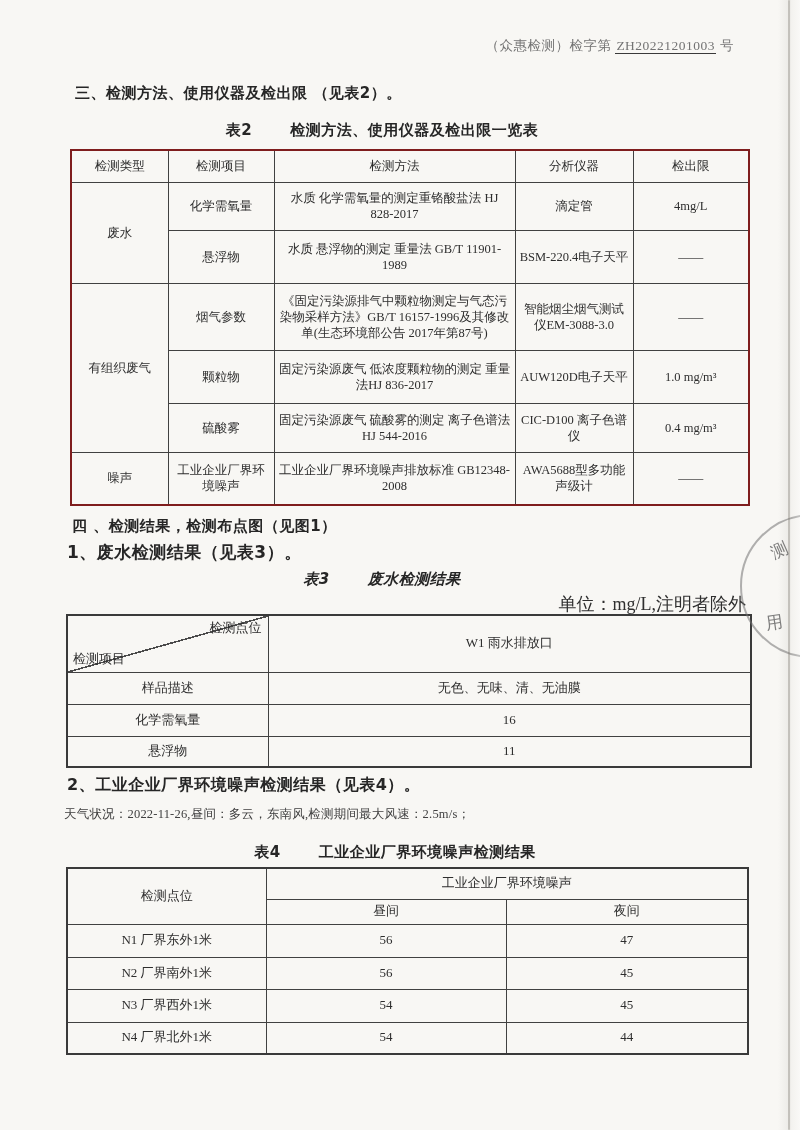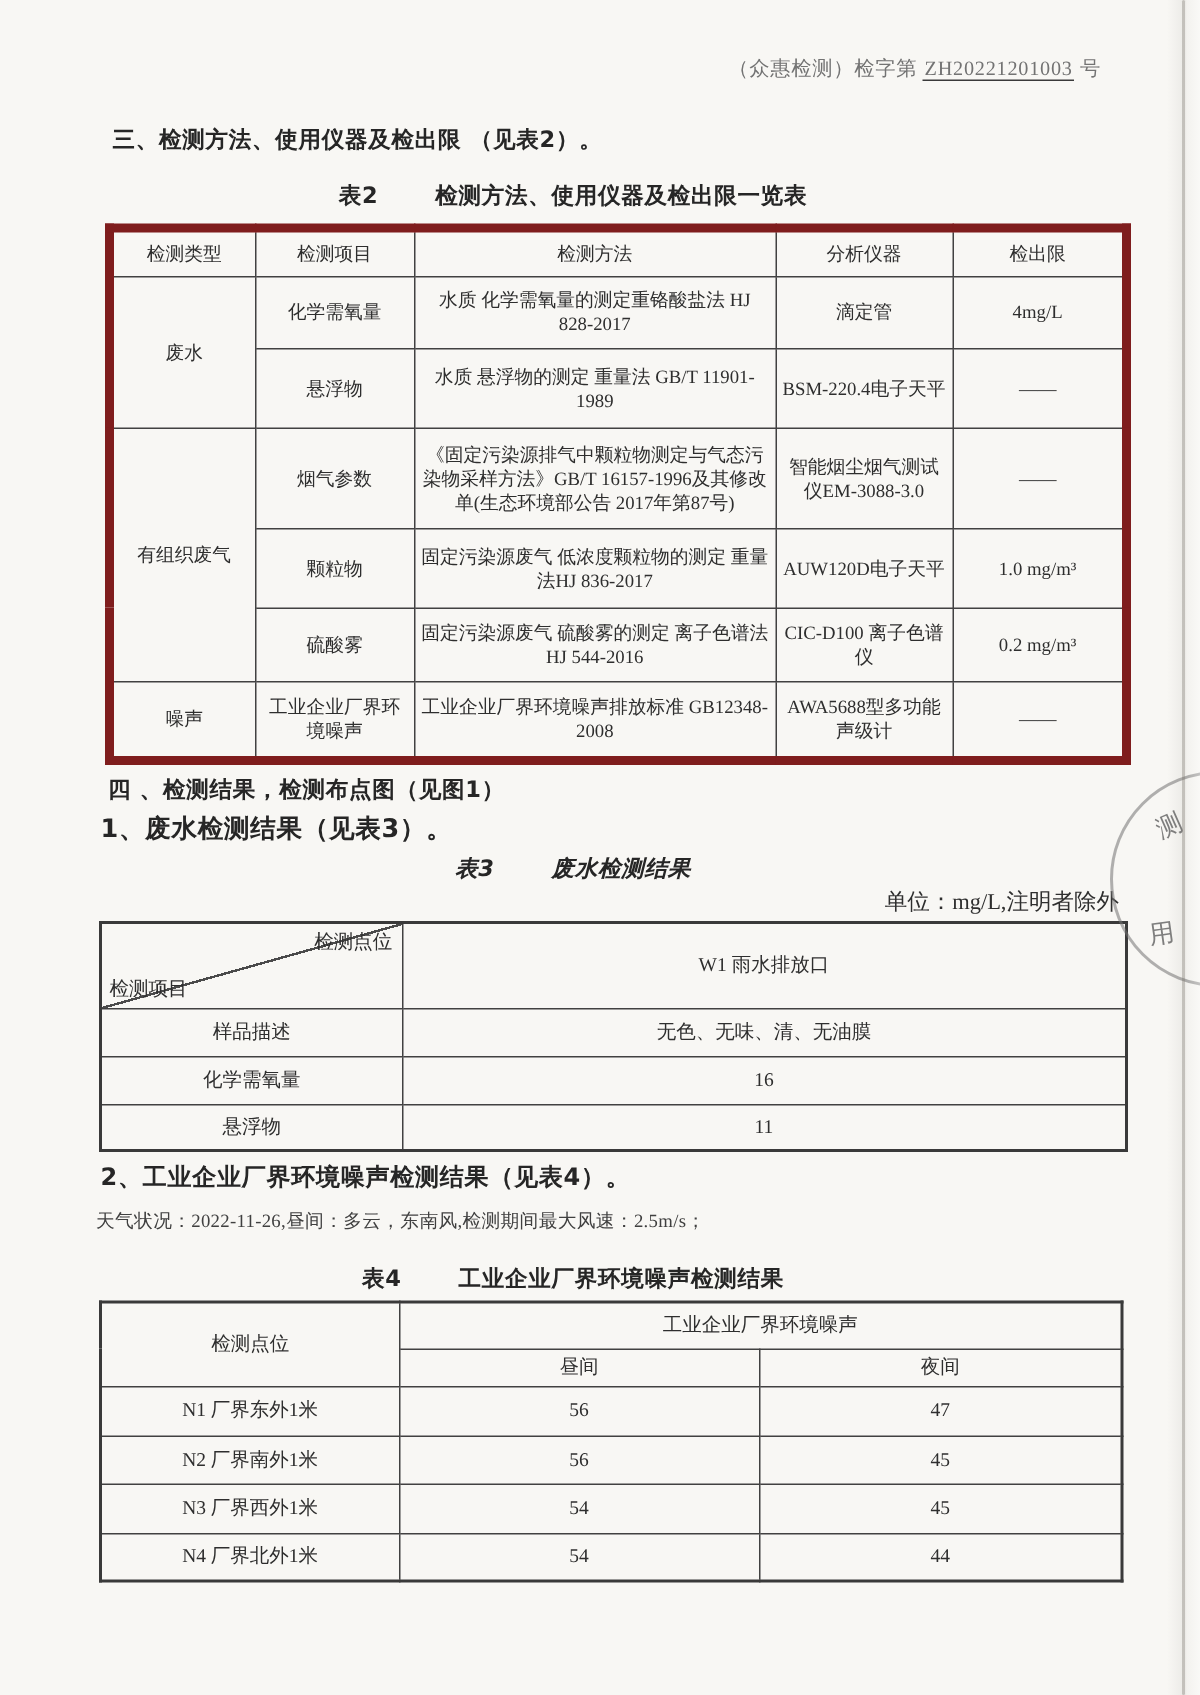--- a/index.html
+++ b/index.html
@@ -31,39 +31,39 @@
   }
   .doc-number .num { border-bottom: 1.5px solid #3a3a3a; padding: 0 1px; }
   .h-sans { font-family: "DejaVu Sans", "Liberation Sans", sans-serif; font-weight: 700; color: #262626; }
   .sec3 { top: 84px; left: 75px; font-size: 15px; letter-spacing: 0.5px; }
   .sec4 { top: 517px; left: 72px; font-size: 15px; letter-spacing: 0.5px; }
   .sec4-1 { top: 541px; left: 67px; font-size: 17px; letter-spacing: 0.5px; }
   .sec4-2 { top: 775px; left: 67px; font-size: 16px; letter-spacing: 0.5px; }
   .caption { width: 764px; text-align: center; font-size: 15px; letter-spacing: 0.5px; }
   .cap2 { top: 121px; }
   .cap3 { top: 570px; font-style: italic; }
-  .cap4 { top: 843px; }
+  .cap4 { top: 843px; margin-left: 13px; }
   .caption .gap { display: inline-block; width: 38px; }
-  .unit-note { top: 592px; right: 54px; font-size: 15px; color: #2f2f2f; }
+  .unit-note { top: 592px; right: 54px; font-size: 18px; color: #2f2f2f; }
   .weather { font-size: 12.5px; color: #404040; letter-spacing: 0.2px; }
   .w1 { top: 806px; left: 64px; }
   .w2 { top: 824px; left: 176px; }
   .footer { top: 1077px; width: 800px; text-align: center; font-size: 13.5px; letter-spacing: 1px; color: #333; }
 
   table { border-collapse: collapse; table-layout: fixed; }
   td, th {
     border: 1.4px solid #414141;
     text-align: center; vertical-align: middle;
     font-size: 12.5px; line-height: 1.28;
     font-weight: normal; color: #2e2e2e;
     padding: 2px 4px;
     overflow: hidden;
   }
   .t2 { top: 149px; left: 70px; width: 678px; }
-  .t2 table { width: 678px; border: 6px solid #7f1d1d; }
+  .t2 table { width: 678px; border: 2px solid #7f1d1d; }
   .t3 { top: 614px; left: 66px; width: 684px; }
   .t3 table { width: 684px; border: 2px solid #3a3a3a; }
   .t4 { top: 867px; left: 66px; width: 681px; }
   .t4 table { width: 681px; border: 2px solid #3a3a3a; }
   .t3 td, .t4 td, .t3 th, .t4 th { font-size: 13px; }
 
   
   .diag {
     position: relative; padding: 0;
     background-image: linear-gradient(to bottom right,
@@ -141,21 +141,21 @@
       <tr style="height:53px">
         <td>颗粒物</td>
         <td>固定污染源废气 低浓度颗粒物的测定 重量法HJ 836-2017</td>
         <td>AUW120D电子天平</td>
         <td>1.0 mg/m³</td>
       </tr>
       <tr style="height:49px">
         <td>硫酸雾</td>
         <td>固定污染源废气 硫酸雾的测定 离子色谱法HJ 544-2016</td>
         <td>CIC-D100 离子色谱仪</td>
-        <td>0.2 mg/m³</td>
+        <td>0.4 mg/m³</td>
       </tr>
       <tr style="height:53px">
         <td>噪声</td>
         <td>工业企业厂界环境噪声</td>
         <td>工业企业厂界环境噪声排放标准 GB12348-2008</td>
         <td>AWA5688型多功能声级计</td>
         <td>——</td>
       </tr>
     </tbody>
       </table>

